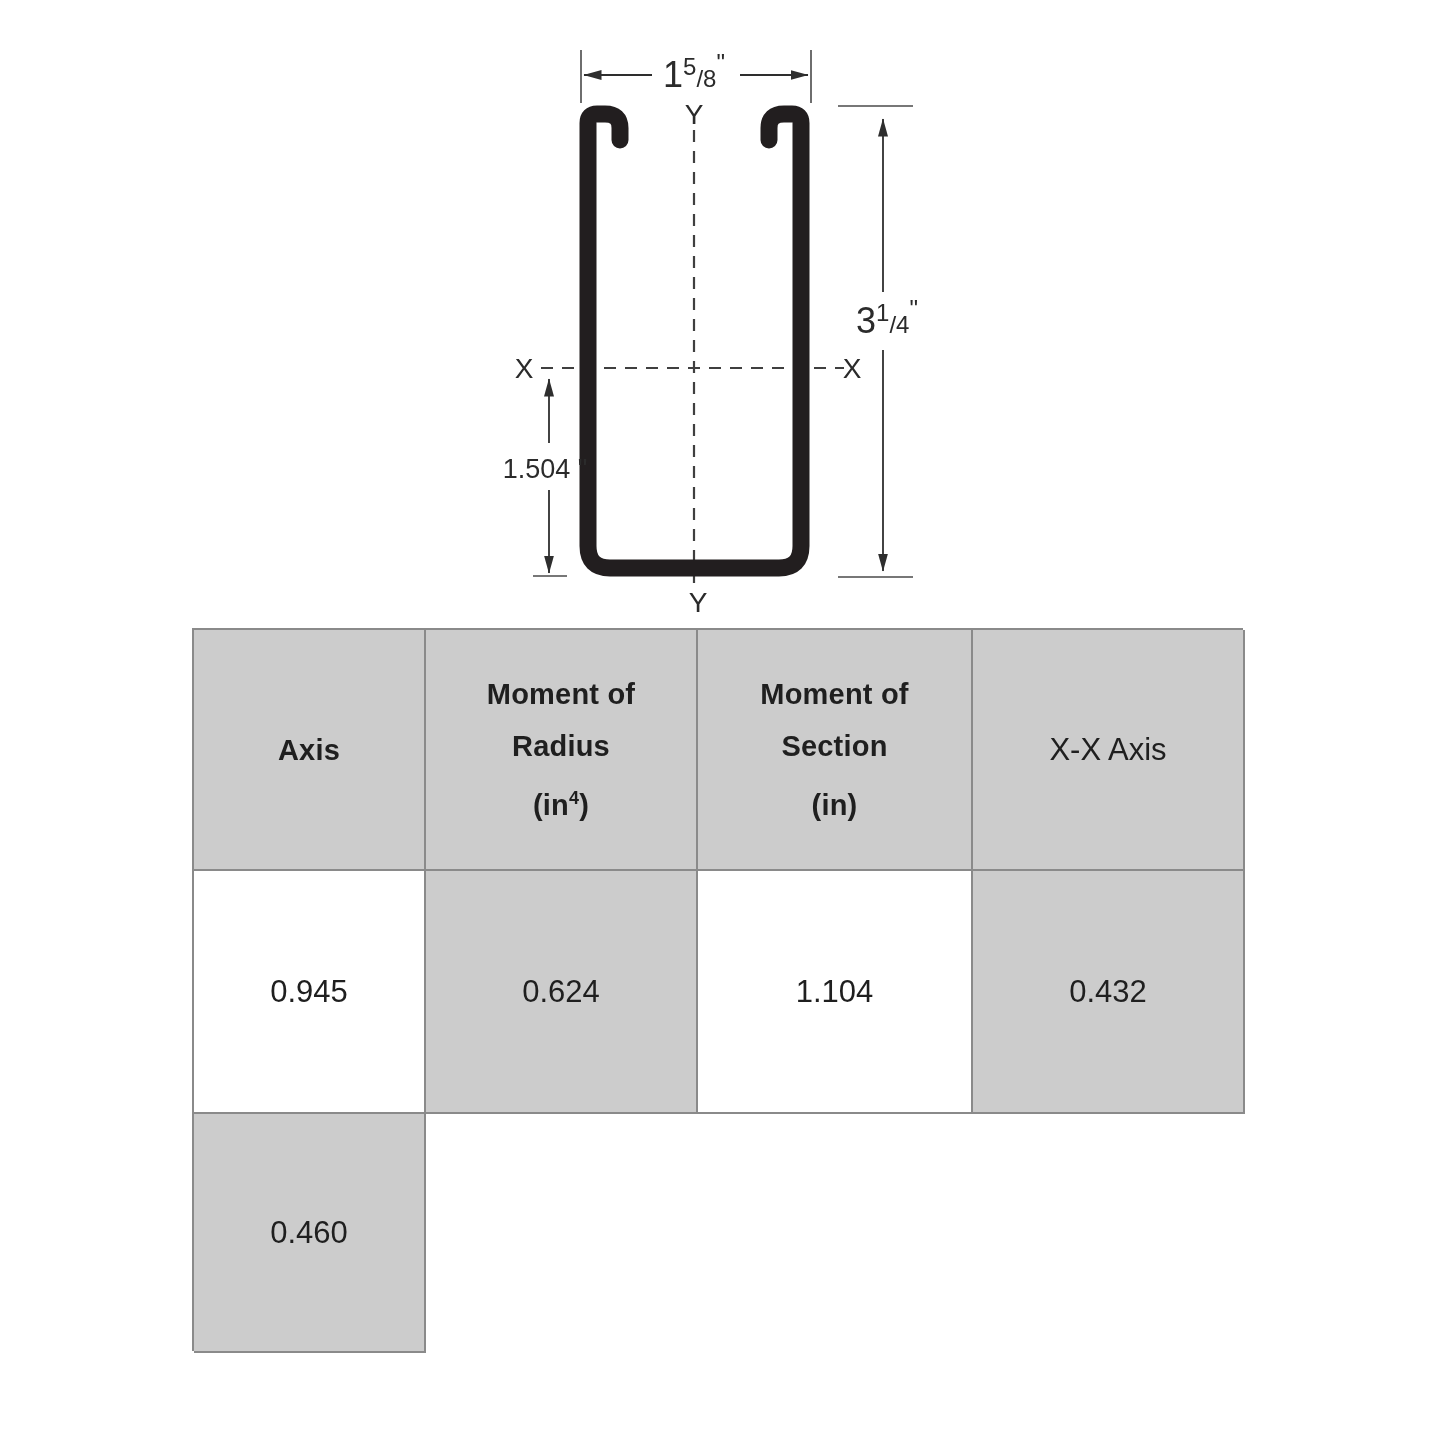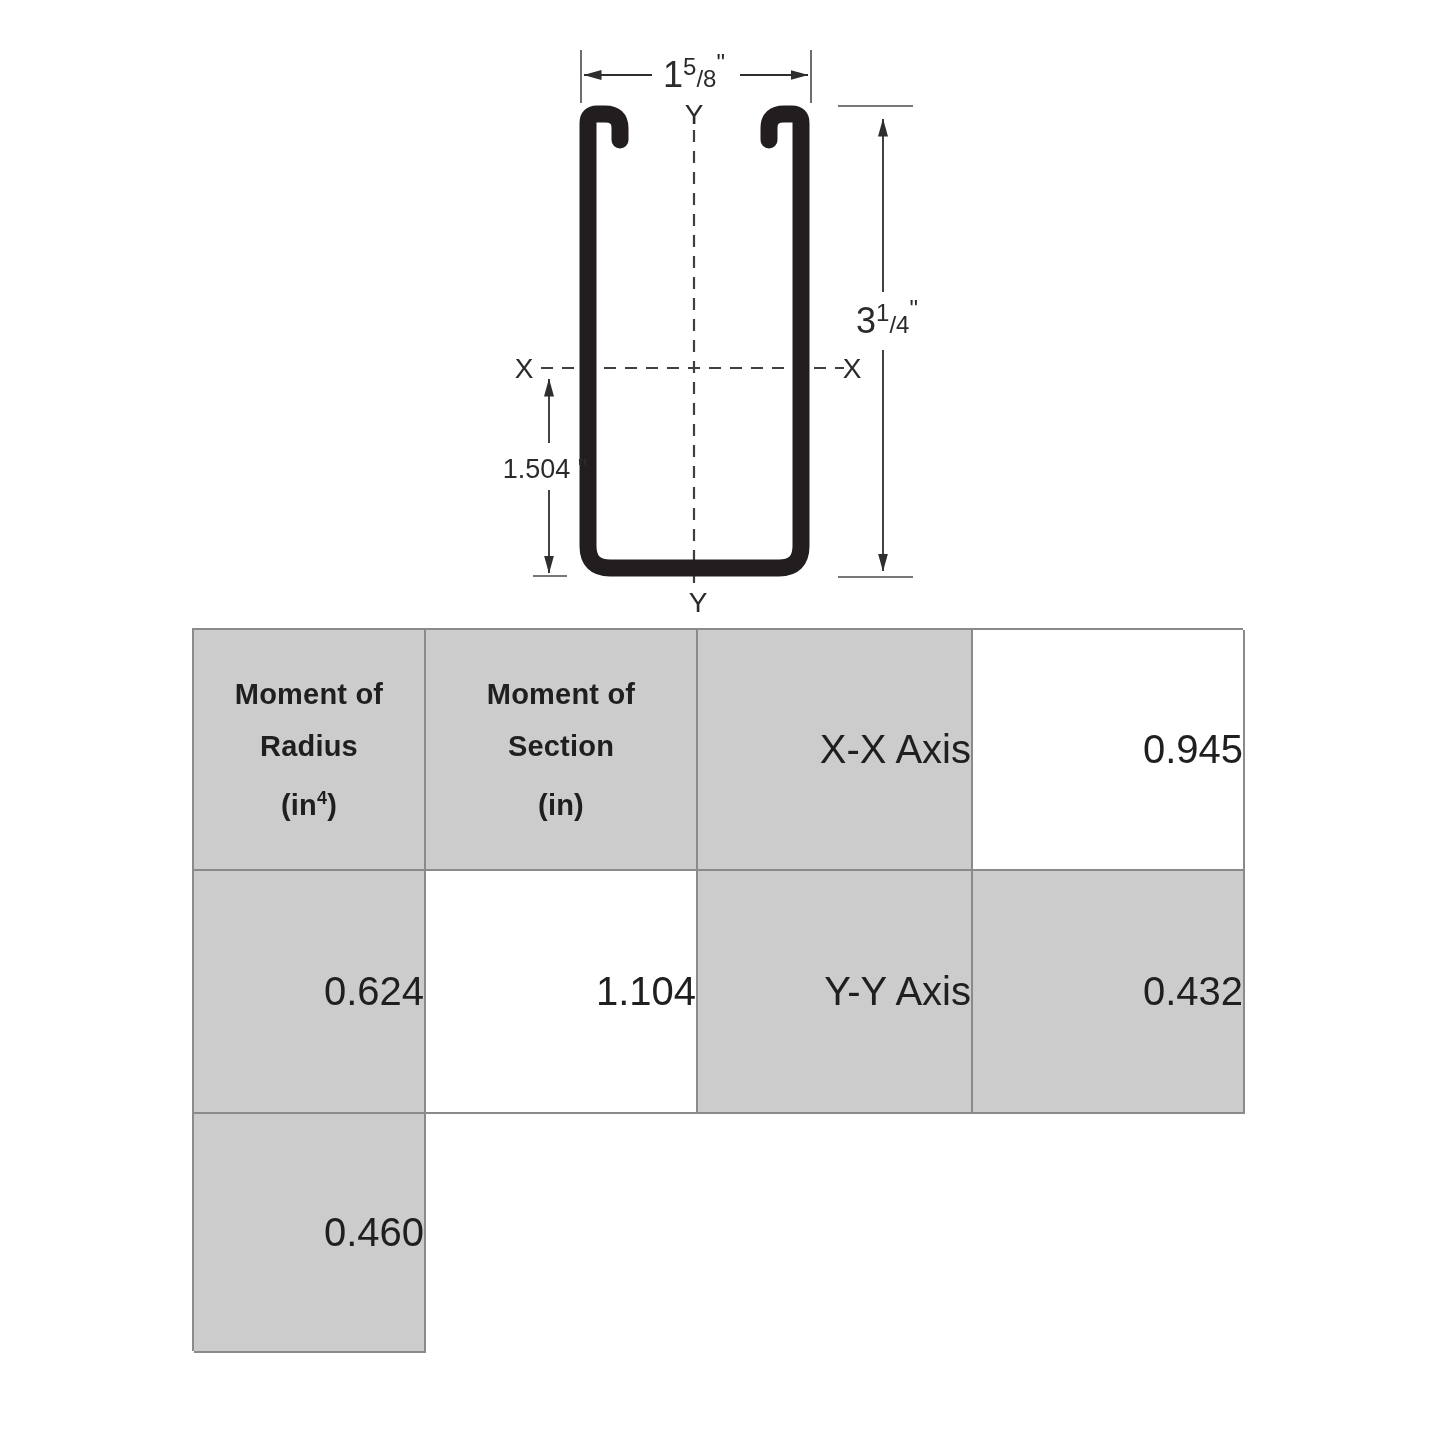--- a/index.html
+++ b/index.html
@@ -41,21 +41,21 @@
   }
   .cell.shaded{background:#cccccc;}
   .cell.header{
     font-weight:700;
     font-size:29px;
     row-gap:22px;
     letter-spacing:0.2px;
   }
   .cell.header .hdr-line{line-height:30px;}
   .cell.header sup{font-size:0.62em;}
-  .cell.value{font-size:40px;align-items:flex-end;}
+  .cell.value{font-size:31px;}
 </style>
 </head>
 <body>
 
 <div class="diagram-wrap">
   <svg width="1445" height="625" viewBox="0 0 1445 625">
     <defs>
       <marker id="arrow" markerUnits="userSpaceOnUse" markerWidth="20" markerHeight="16" refX="17.5" refY="7" orient="auto">
         <path d="M0,2 L18,7 L0,12 Z" fill="#2e2e2e"></path>
       </marker>
@@ -92,20 +92,23 @@
       <line x1="549" y1="490" x2="549" y2="573" stroke="#2e2e2e" stroke-width="1.8" marker-end="url(#arrow)"></line>
       <line x1="533" y1="576" x2="567" y2="576" stroke="#4a4a4a" stroke-width="1.6"></line>
       <text x="545" y="478" font-size="27" fill="#2b2b2b" text-anchor="middle">1.504 "</text>
     </g>
   </svg>
 </div>
 
 <div class="props-table">
 
   <div class="cell shaded header">
+    <div class="hdr-line">Axis</div>
+  </div>
+  <div class="cell shaded header">
     <div class="hdr-line">Moment of</div>
     <div class="hdr-line">Radius</div>
     <div class="hdr-line"><span>(in</span><sup>4</sup><span>)</span></div>
   </div>
   <div class="cell shaded header">
     <div class="hdr-line">Moment of</div>
     <div class="hdr-line">Section</div>
     <div class="hdr-line"><span>(in</span><sup></sup><span>)</span></div>
   </div>
 
@@ -116,22 +119,19 @@
     <span>0.945</span>
   </div>
   <div class="cell shaded value">
     <span>0.624</span>
   </div>
   <div class="cell value">
     <span>1.104</span>
   </div>
 
   <div class="cell shaded value">
-    <span>Y-Y Axis</span>
-  </div>
-  <div class="cell shaded value">
     <span>0.432</span>
   </div>
   <div class="cell shaded value">
     <span>0.460</span>
   </div>
 
 </div>
 
 </body></html>

